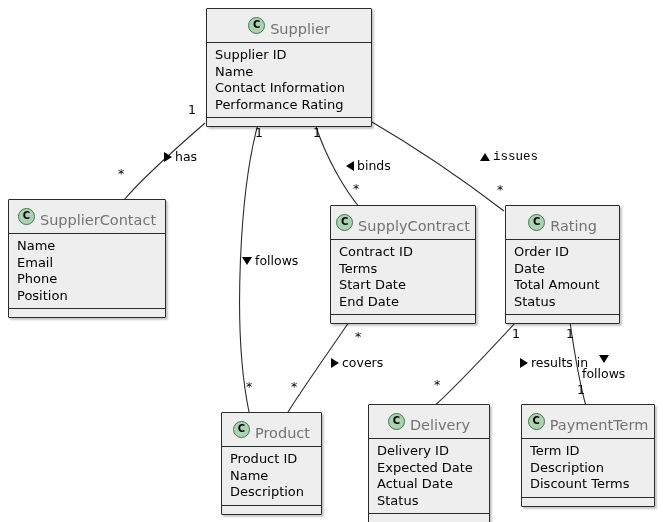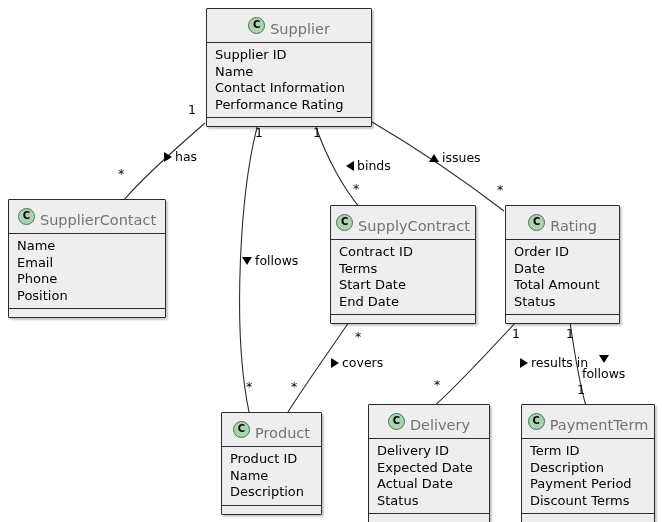--- a/index.html
+++ b/index.html
@@ -155,21 +155,21 @@
   <div class="edge-label" style="left:242px; top:253px;">
     <span class="tri tri-down"></span>
     <span>follows</span>
   </div>
 
   <div class="edge-label" style="left:346px; top:158px;">
     <span class="tri tri-left"></span>
     <span>binds</span>
   </div>
 
-  <div class="edge-label" style="left:429px; top:150px;">
+  <div class="edge-label" style="left:480px; top:150px;font-family:Liberation Mono, monospace;">
     <span class="tri tri-up"></span>
     <span>issues</span>
   </div>
 
   <div class="edge-label" style="left:331px; top:355px;">
     <span class="tri tri-right"></span>
     <span>covers</span>
   </div>
 
   <div class="edge-label" style="left:500px; top:355px;padding-left:20px;">
@@ -266,19 +266,18 @@
   </div>
 
   <div class="uml-class" style="left:521px; top:404px; width:134px;">
     <div class="uml-header">
       <span class="class-icon">C</span>
       <span class="class-title">PaymentTerm</span>
     </div>
     <div class="uml-attrs">
       <div class="attr">Term ID</div>
       <div class="attr">Description</div>
-      <div class="attr">Payment Period</div>
       <div class="attr">Discount Terms</div>
     </div>
     <div class="uml-methods"></div>
   </div>
 
 </div>
 
 </body></html>

